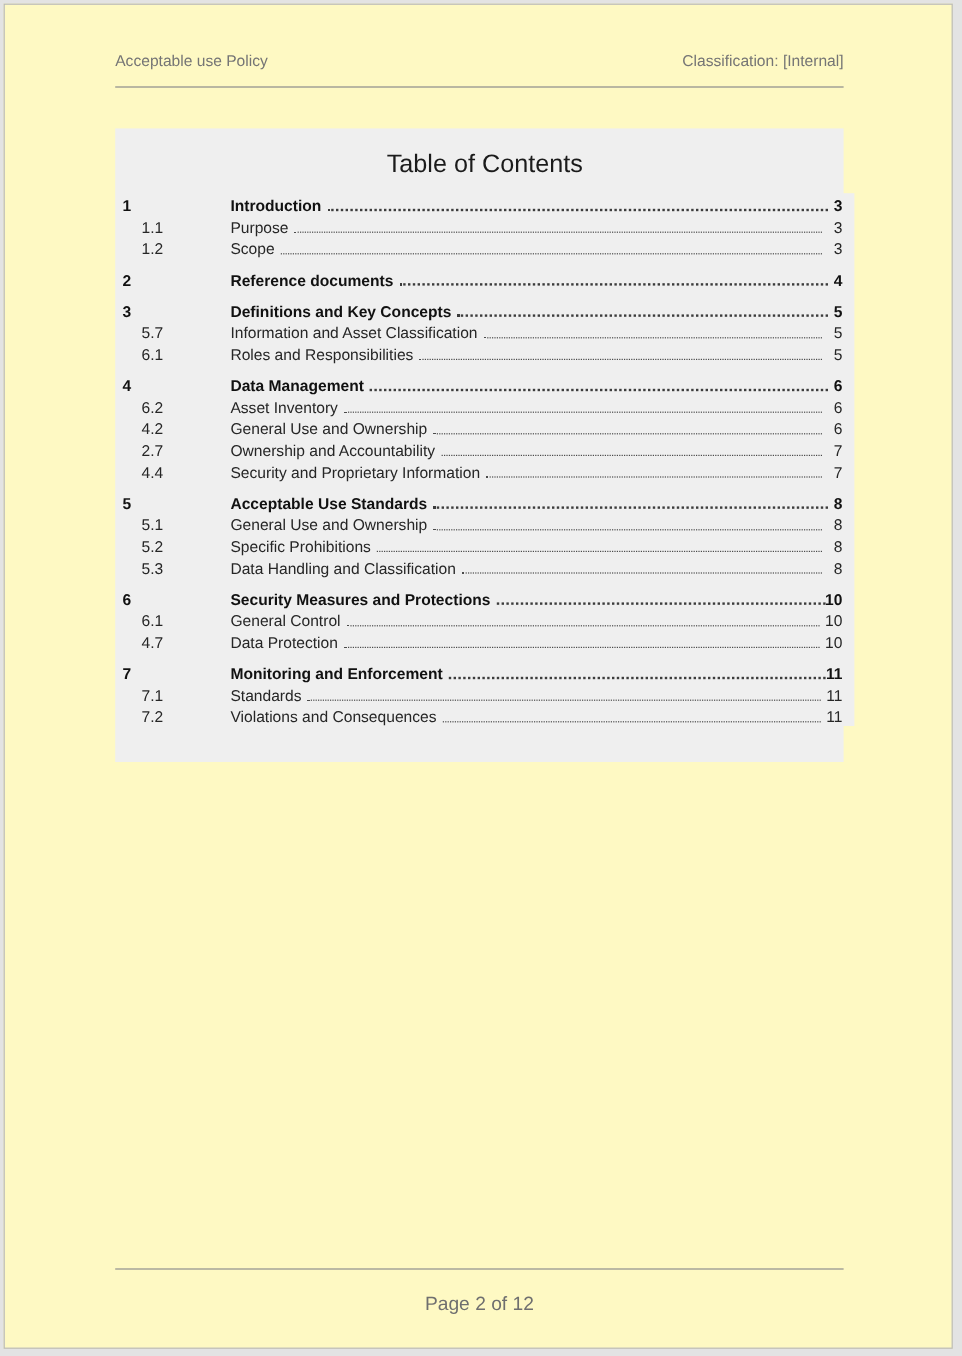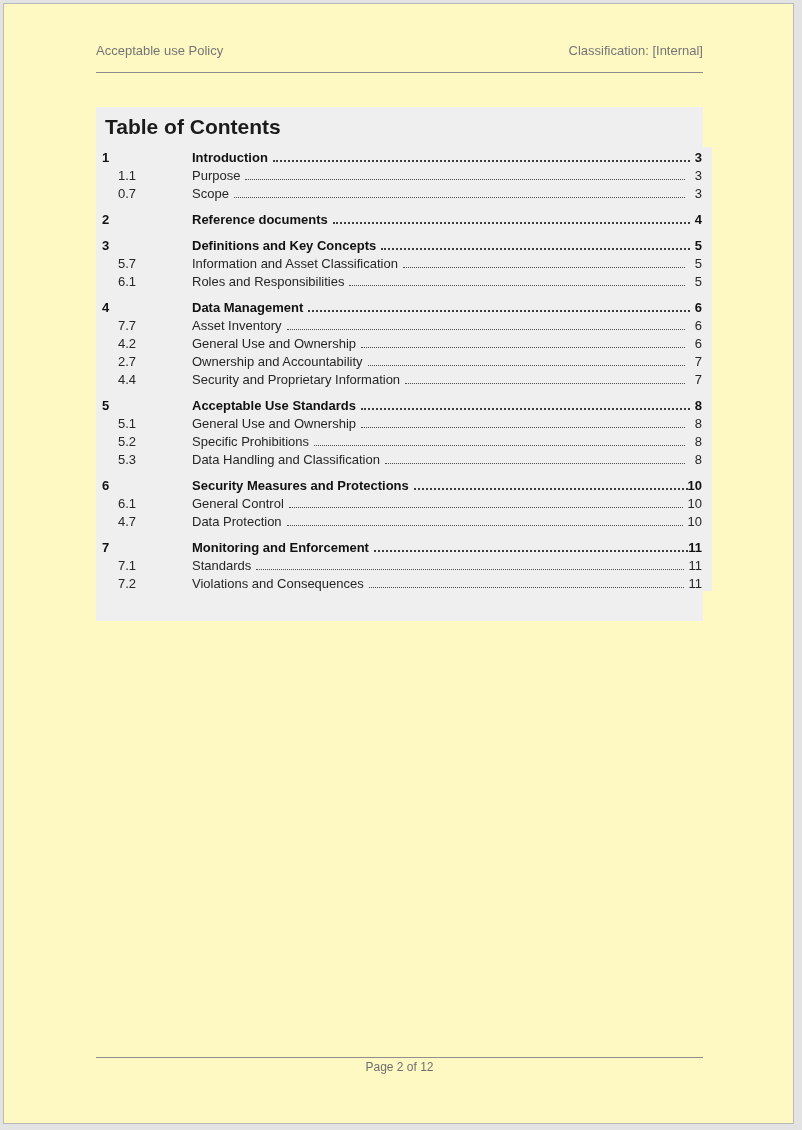--- a/index.html
+++ b/index.html
@@ -49,25 +49,26 @@
     position: absolute;
     top: 103px;
     left: 92px;
     width: 607px;
     background: #efefef;
     box-sizing: border-box;
     padding: 6px 0 30px 6px;
   }
   .toc-title {
     font-size: 21px;
-    font-weight: 700;
+    font-weight: 400;
     color: #1b1b1b;
-    margin: 0;
+    margin: 10px;
     padding-left: 3px;
     line-height: 28px;
+    text-align: center;
   }
   .toc-entries {
     margin-top: 6px;
     margin-right: -9px;   
     padding-right: 10px;
     background: #efefef;
   }
   .toc-row {
     display: flex;
     align-items: flex-end;
@@ -108,22 +109,22 @@
   }
   
   .footer {
     position: absolute;
     top: 1053px;
     left: 92px;
     width: 607px;
     border-top: 1px solid #8f8f8f;
   }
   .footer-text {
-    margin-top: 2px;
-    font-size: 12px;
+    margin-top: 23px;
+    font-size: 16px;
     line-height: 14px;
     color: #6f6f6f;
     text-align: center;
   }
 </style>
 </head>
 <body>
 
 <div class="stage">
   <div class="page">
@@ -145,21 +146,21 @@
             <span class="toc-leader"></span>
             <span class="toc-page">3</span>
           </div>
           <div class="toc-row lvl2">
             <span class="toc-num">1.1</span>
             <span class="toc-label">Purpose</span>
             <span class="toc-leader"></span>
             <span class="toc-page">3</span>
           </div>
           <div class="toc-row lvl2">
-            <span class="toc-num">0.7</span>
+            <span class="toc-num">1.2</span>
             <span class="toc-label">Scope</span>
             <span class="toc-leader"></span>
             <span class="toc-page">3</span>
           </div>
           <div class="toc-row lvl1">
             <span class="toc-num">2</span>
             <span class="toc-label">Reference documents</span>
             <span class="toc-leader"></span>
             <span class="toc-page">4</span>
           </div>
@@ -181,21 +182,21 @@
             <span class="toc-leader"></span>
             <span class="toc-page">5</span>
           </div>
           <div class="toc-row lvl1">
             <span class="toc-num">4</span>
             <span class="toc-label">Data Management</span>
             <span class="toc-leader"></span>
             <span class="toc-page">6</span>
           </div>
           <div class="toc-row lvl2">
-            <span class="toc-num">7.7</span>
+            <span class="toc-num">6.2</span>
             <span class="toc-label">Asset Inventory</span>
             <span class="toc-leader"></span>
             <span class="toc-page">6</span>
           </div>
           <div class="toc-row lvl2">
             <span class="toc-num">4.2</span>
             <span class="toc-label">General Use and Ownership</span>
             <span class="toc-leader"></span>
             <span class="toc-page">6</span>
           </div>

